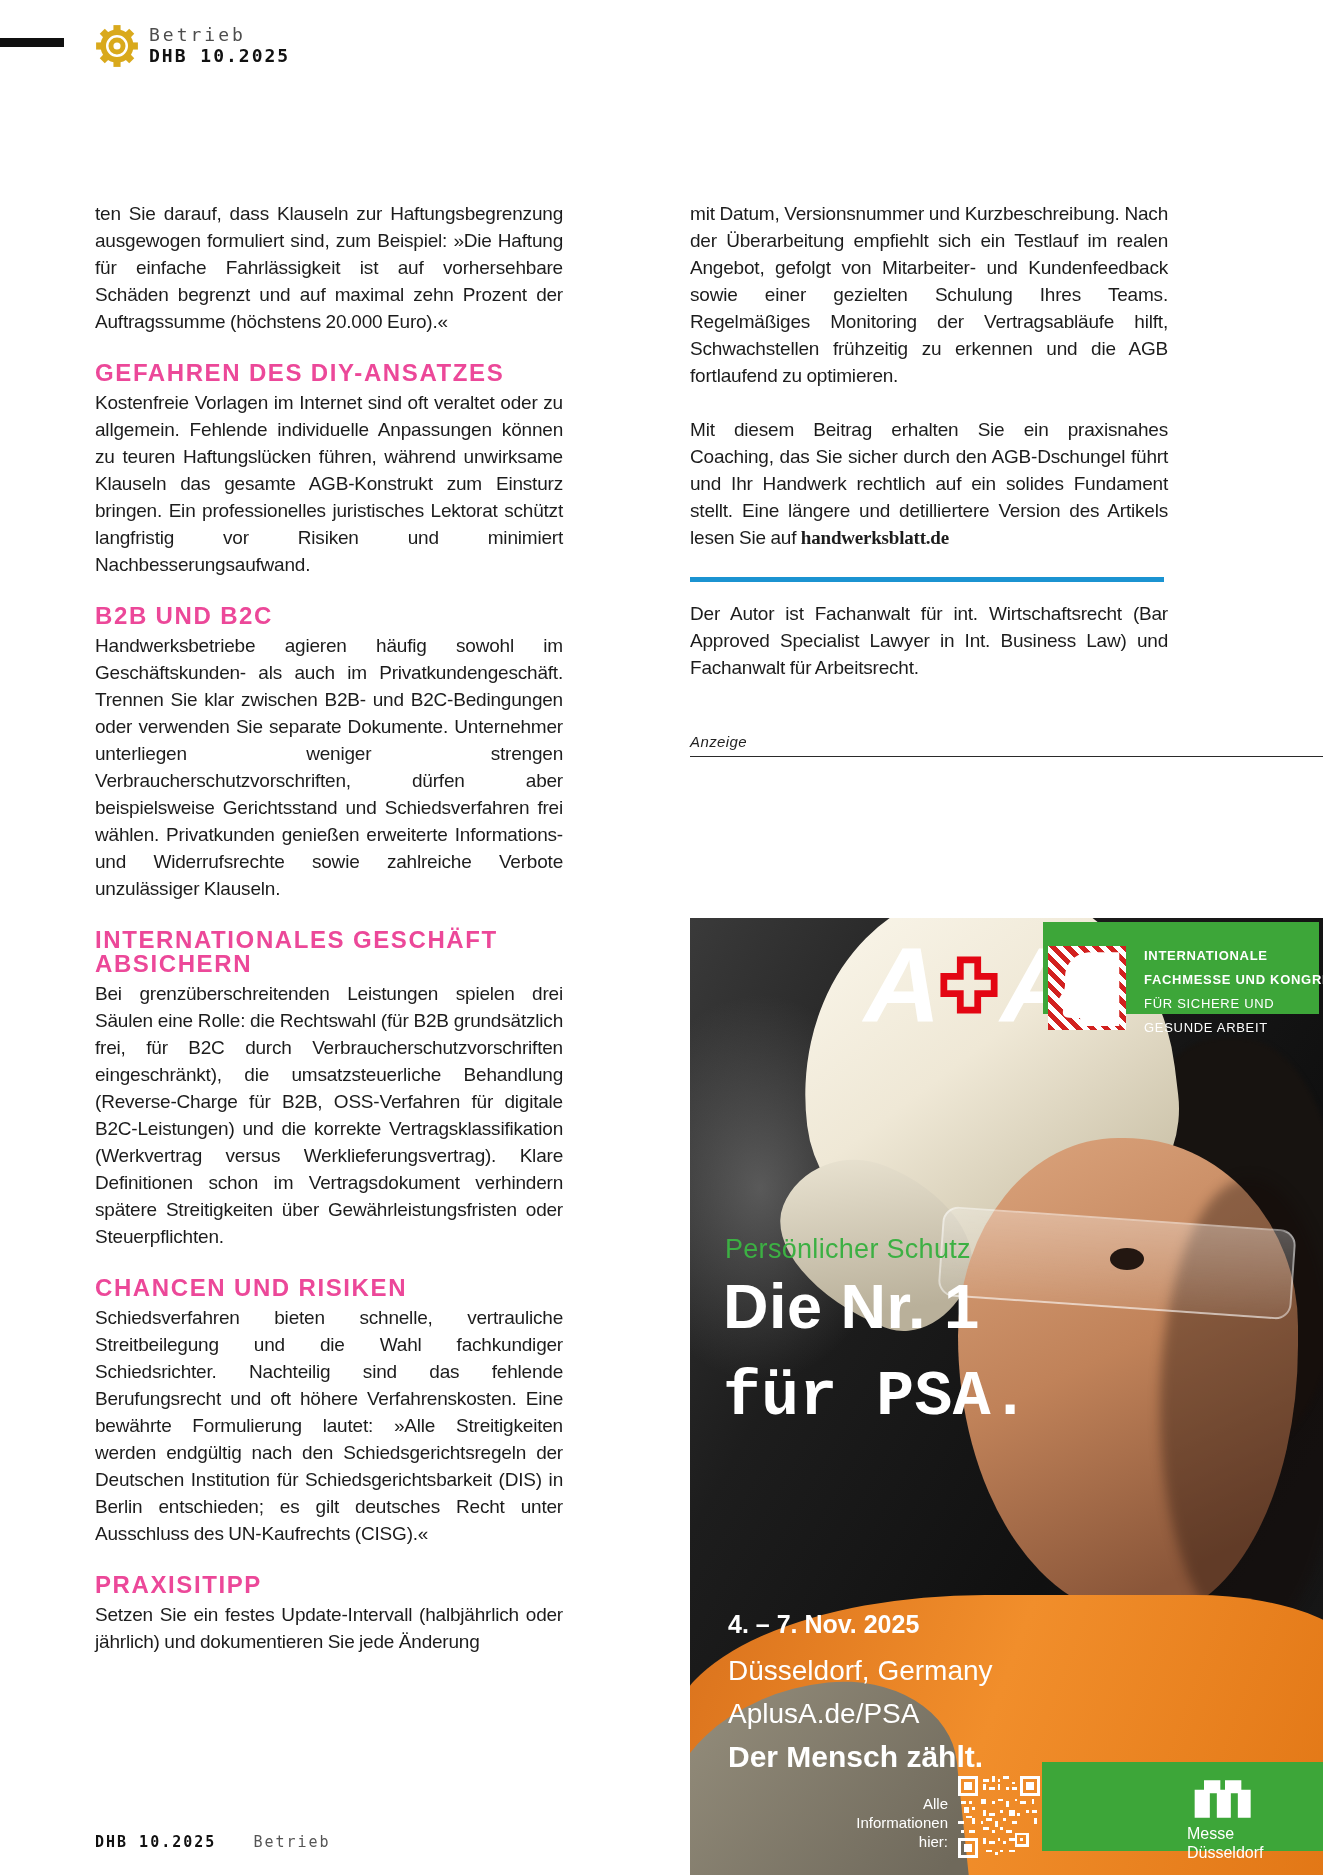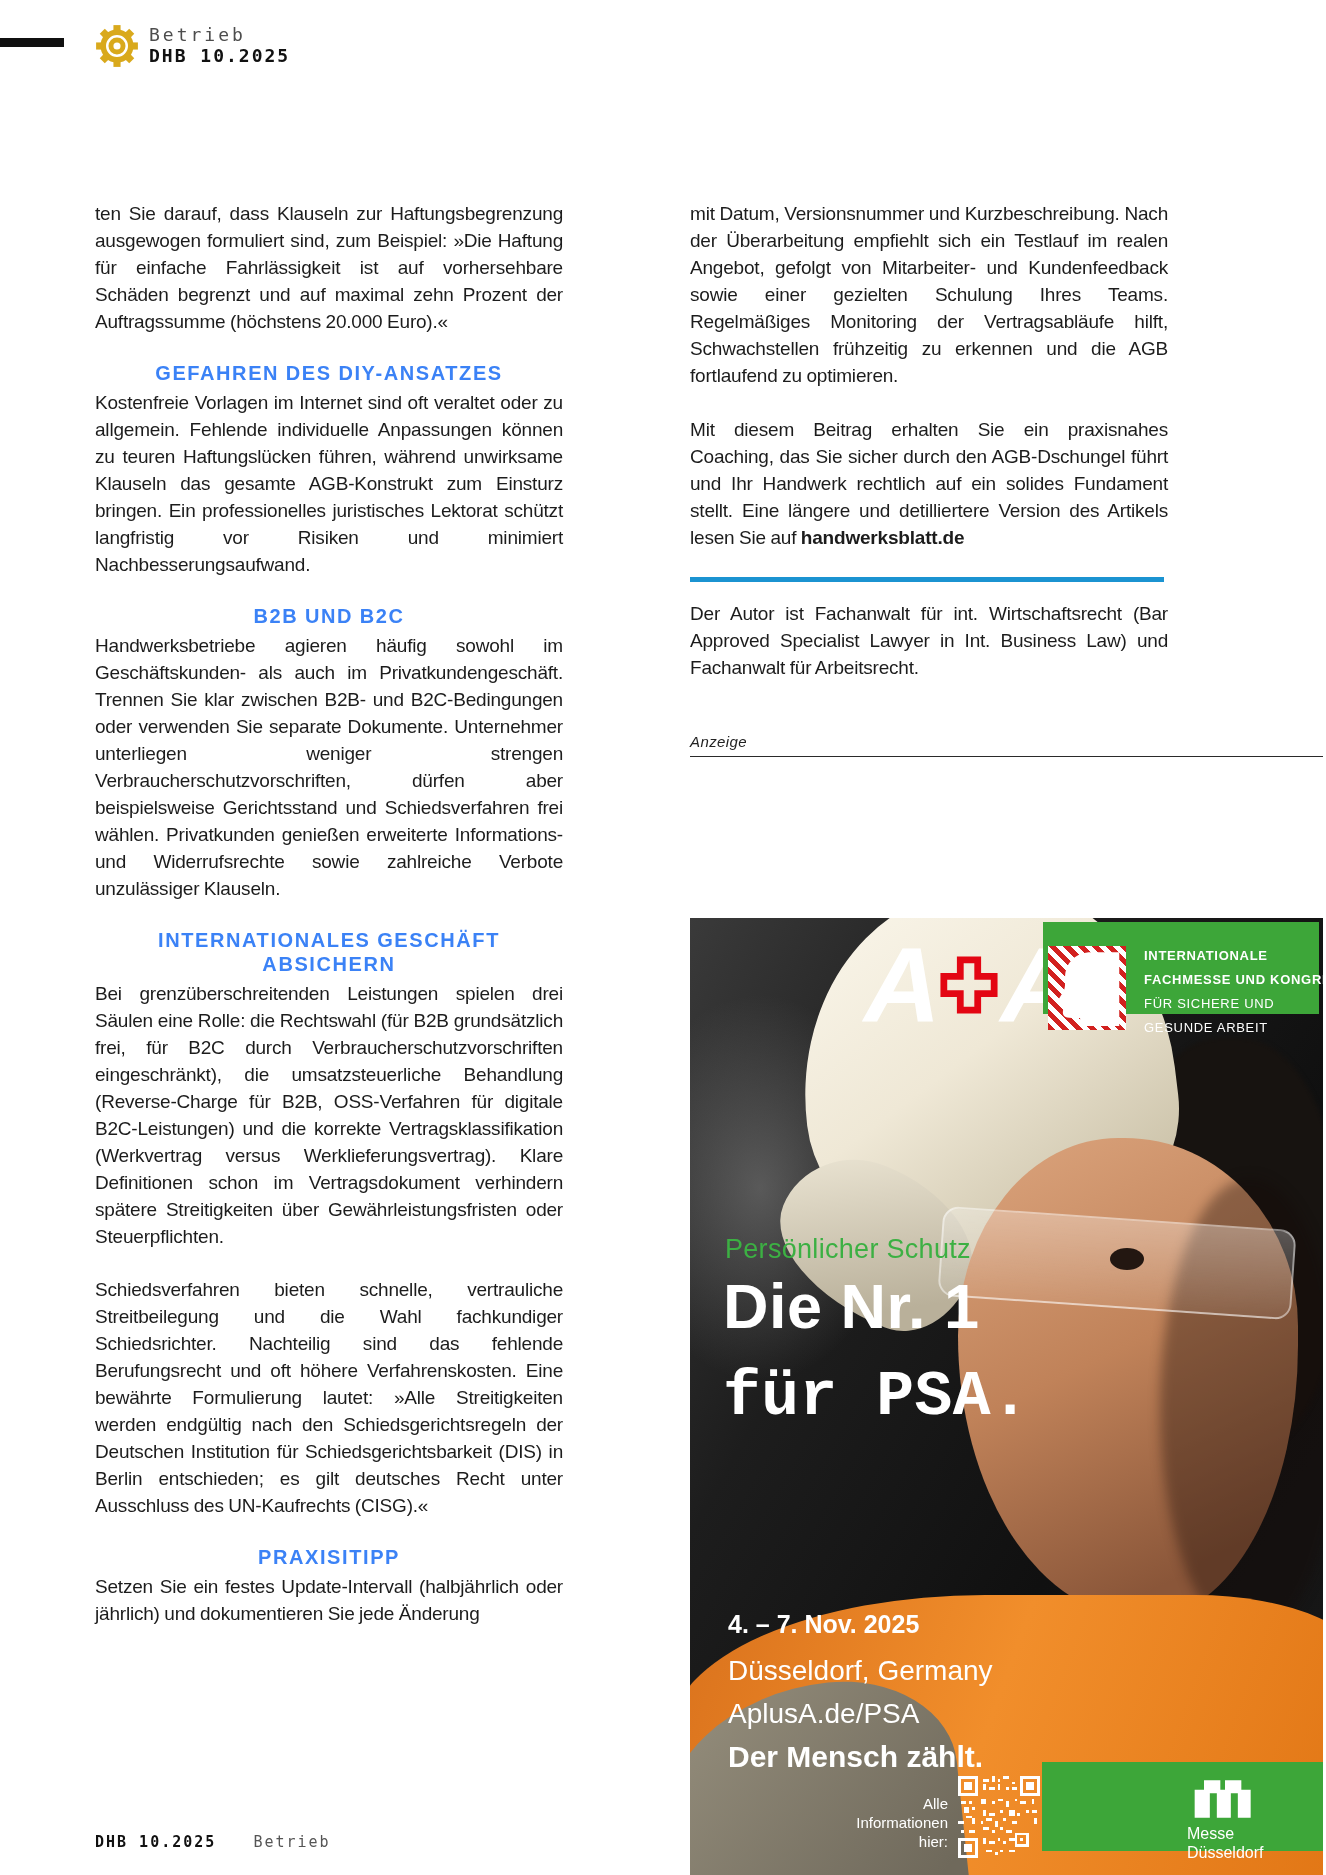--- a/index.html
+++ b/index.html
@@ -13,24 +13,24 @@
             font-family:"DejaVu Sans Mono",monospace;}
   .hdr-section{font-size:18px;color:#4d4d4d;letter-spacing:3px;}
   .hdr-issue{font-size:18px;font-weight:bold;color:#111;letter-spacing:2px;}
   
   .col{position:absolute;top:200px;font-size:19px;line-height:27px;text-align:justify;
        letter-spacing:-0.2px;word-spacing:-0.5px;}
   .col-left{left:95px;width:468px;}
   .col-right{left:690px;width:478px;}
   .col p{margin:0;}
   .sec{margin-top:26px;}
-  .sec h3{margin:0 0 4px 0;font-size:20px;line-height:24px;font-weight:bold;
-          letter-spacing:1.6px;text-align:center;color:#3b82f6;}
+  .sec h3{margin:0 0 4px 0;font-size:24px;line-height:24px;font-weight:bold;
+          letter-spacing:1.6px;text-align:left;color:#ec4899;}
   .para-gap{margin-top:27px !important;}
-  .bold{font-weight:bold;}
+  .bold{font-weight:bold;font-family:Liberation Serif, serif;}
   .blue-rule{width:474px;height:5px;background:#1B93D1;margin-top:26px;}
   .author{margin-top:18px !important;}
   
   .anzeige{position:absolute;left:690px;top:733px;width:633px;border-bottom:1.5px solid #2a2a2a;
            padding-bottom:6px;font-size:15px;font-style:italic;letter-spacing:.4px;color:#222;}
   
   .page-footer{position:absolute;left:95px;top:1833px;font-family:"DejaVu Sans Mono",monospace;
                font-size:15px;letter-spacing:2px;}
   .ftr-issue{font-weight:bold;color:#111;}
   .ftr-section{color:#555;margin-left:26px;}
@@ -132,20 +132,21 @@
     </div>
     <div class="sec">
       <h3>B2B UND B2C</h3>
       <p>Handwerksbetriebe agieren häufig sowohl im Geschäftskunden- als auch im Privatkundengeschäft. Trennen Sie klar zwischen B2B- und B2C-Bedingungen oder verwenden Sie separate Dokumente. Unternehmer unterliegen weniger strengen Verbraucherschutzvorschriften, dürfen aber beispielsweise Gerichtsstand und Schiedsverfahren frei wählen. Privatkunden genießen erweiterte Informations- und Widerrufsrechte sowie zahlreiche Verbote unzulässiger Klauseln.</p>
     </div>
     <div class="sec">
       <h3>INTERNATIONALES GESCHÄFT ABSICHERN</h3>
       <p>Bei grenzüberschreitenden Leistungen spielen drei Säulen eine Rolle: die Rechtswahl (für B2B grundsätzlich frei, für B2C durch Verbraucherschutzvorschriften eingeschränkt), die umsatzsteuerliche Behandlung (Reverse-Charge für B2B, OSS-Verfahren für digitale B2C-Leistungen) und die korrekte Vertragsklassifikation (Werkvertrag versus Werklieferungsvertrag). Klare Definitionen schon im Vertragsdokument verhindern spätere Streitigkeiten über Gewährleistungsfristen oder Steuerpflichten.</p>
     </div>
     <div class="sec">
+      <h3>CHANCEN UND RISIKEN</h3>
       <p>Schiedsverfahren bieten schnelle, vertrauliche Streitbeilegung und die Wahl fachkundiger Schiedsrichter. Nachteilig sind das fehlende Berufungsrecht und oft höhere Verfahrenskosten. Eine bewährte Formulierung lautet: »Alle Streitigkeiten werden endgültig nach den Schiedsgerichtsregeln der Deutschen Institution für Schiedsgerichtsbarkeit (DIS) in Berlin entschieden; es gilt deutsches Recht unter Ausschluss des UN-Kaufrechts (CISG).«</p>
     </div>
     <div class="sec">
       <h3>PRAXISITIPP</h3>
       <p>Setzen Sie ein festes Update-Intervall (halbjährlich oder jährlich) und dokumentieren Sie jede Änderung</p>
     </div>
   </div>
 
   <div class="col col-right">
     <p>mit Datum, Versionsnummer und Kurzbeschreibung. Nach der Überarbeitung empfiehlt sich ein Testlauf im realen Angebot, gefolgt von Mitarbeiter- und Kundenfeedback sowie einer gezielten Schulung Ihres Teams. Regelmäßiges Monitoring der Vertragsabläufe hilft, Schwachstellen frühzeitig zu erkennen und die AGB fortlaufend zu optimieren.</p>

